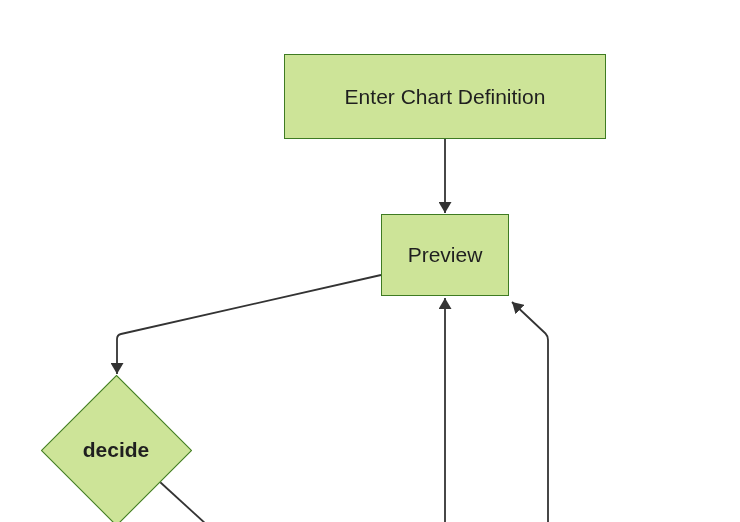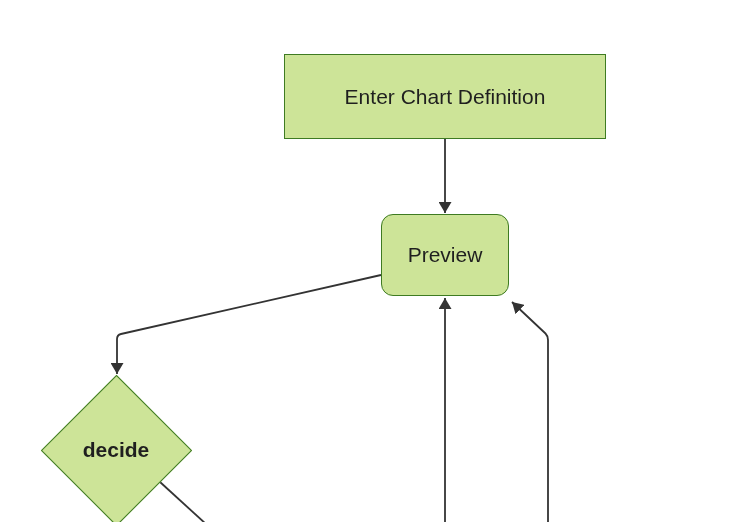--- a/index.html
+++ b/index.html
@@ -38,21 +38,21 @@
     display:flex;align-items:center;justify-content:center;
     font-size:21px;
     color:var(--label-text);
     white-space:nowrap;
   }
   .node-rect{
     left:284px;top:30px;width:322px;height:85px;
   }
   .node-rounded{
     left:381px;top:190px;width:128px;height:82px;
-    border-radius:12px;
+    border-radius:0;
   }
   .diamond-shape{
     position:absolute;
     box-sizing:border-box;
     left:63px;top:373px;width:107px;height:107px;
     background:var(--node-fill);
     border:1.5px solid var(--node-border);
     transform:rotate(45deg);
   }
   .diamond-label{

